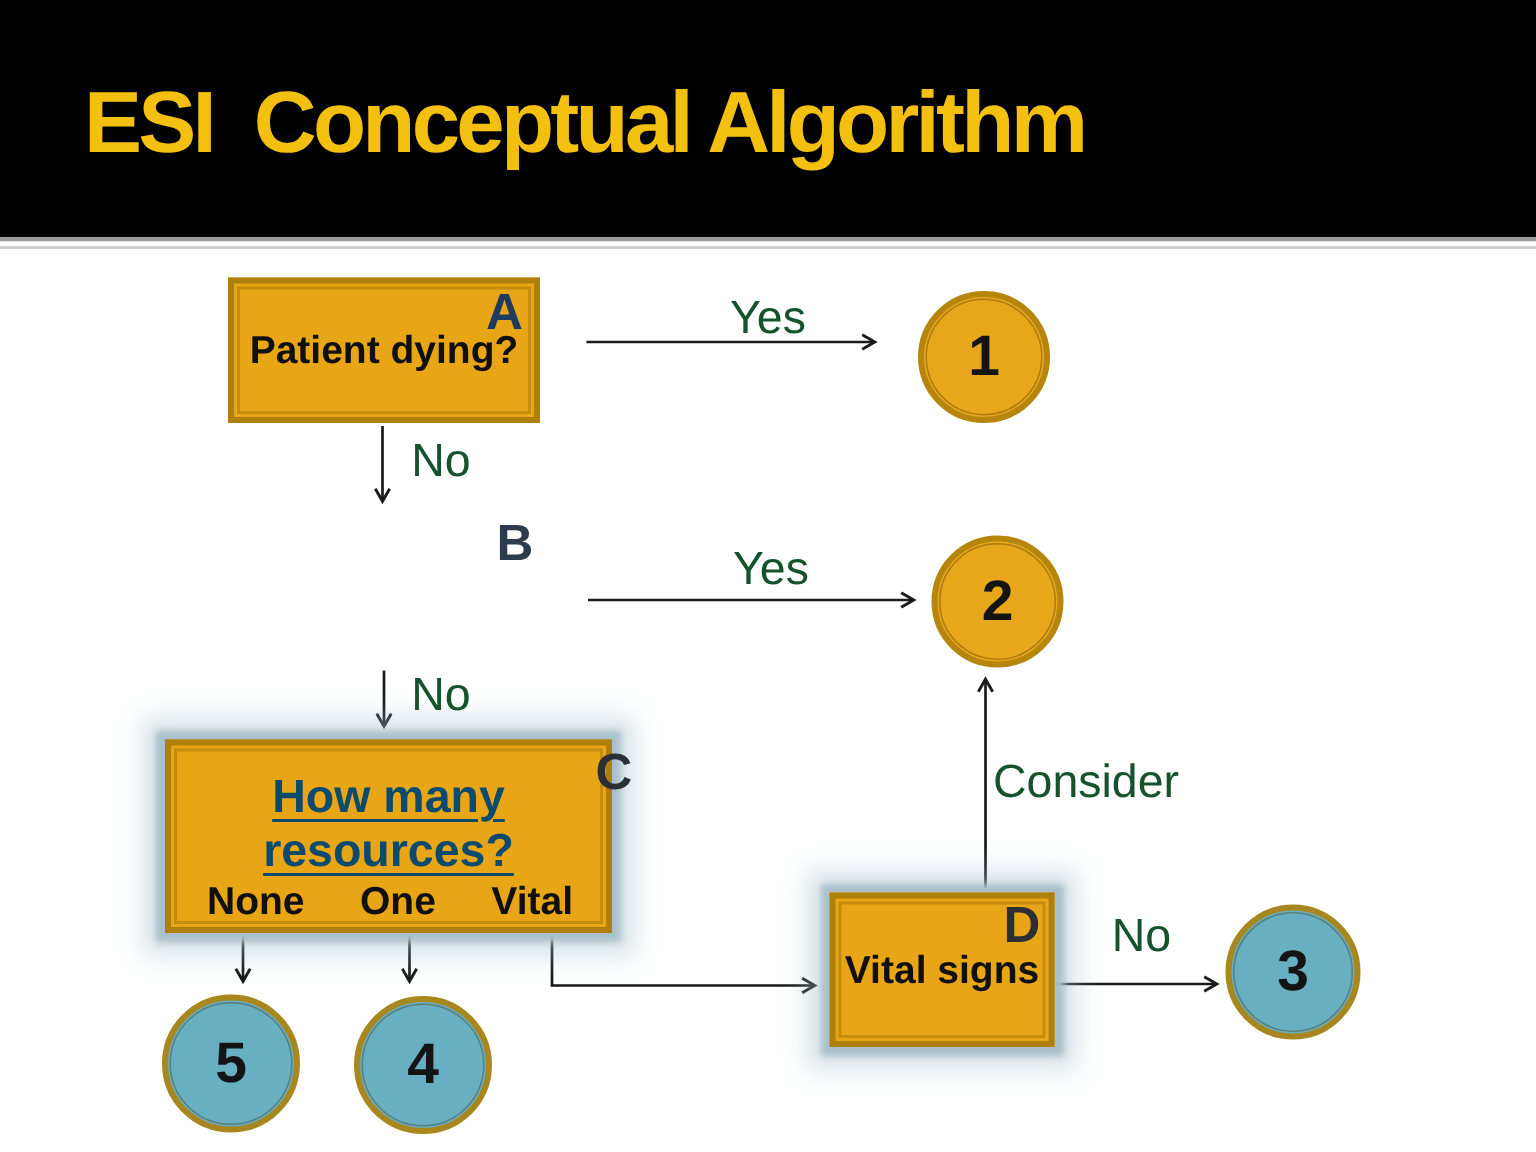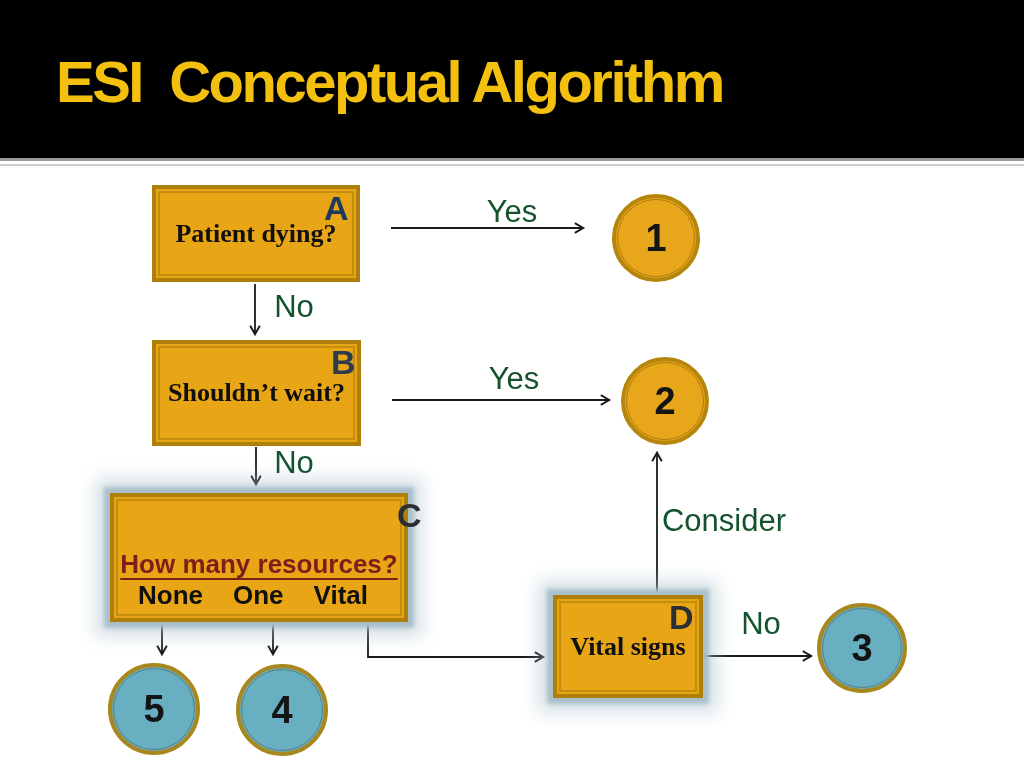--- a/index.html
+++ b/index.html
@@ -17,26 +17,26 @@
 
   
   .diagram{position:absolute;inset:0;}
   .edges{position:absolute;inset:0;width:1024px;height:768px;}
 
   .fbox{position:absolute;background:#E8A515;border:4px solid #AE800B;box-sizing:border-box;}
   .fbox::after{content:'';position:absolute;inset:2px;border:2px solid #A57A0A;opacity:.55;pointer-events:none;}
   .glow{box-shadow:0 0 4px 6px rgba(166,190,201,.95),0 0 16px 15px rgba(166,190,201,.45);}
 
   .box-label{position:absolute;inset:0;display:flex;align-items:center;justify-content:center;
-             font-size:26px;font-weight:bold;color:#101010;font-family:Liberation Serif, serif;}
+             font-size:26px;font-weight:bold;color:#101010;}
   .boxc-inner{position:absolute;inset:0;display:flex;flex-direction:column;justify-content:space-between;
               padding:16px 0 14px 0;box-sizing:border-box;}
-  .boxc-title{text-align:center;font-size:26px;font-weight:bold;color:#7f1d1d;
-              text-decoration:underline;text-underline-offset:5px;text-decoration-thickness:2px;margin-top:36px;}
-  .boxc-options{display:flex;justify-content:space-between;padding:0 36px 0 24px;
+  .boxc-title{text-align:center;font-size:31px;font-weight:bold;color:#0c4a6e;
+              text-decoration:underline;text-underline-offset:5px;text-decoration-thickness:2px;}
+  .boxc-options{display:flex;justify-content:space-between;padding:0 22px 0 24px;
                 font-size:26px;font-weight:bold;color:#101010;}
 
   .letter{position:absolute;font-size:34px;font-weight:600;line-height:1;}
   .letter-a{color:#1F3A5F;}
   .letter-b{color:#2C3C4C;}
   .letter-c{color:#2B2F35;}
   .letter-d{color:#2B2F35;}
 
   .circle{position:absolute;border-radius:50%;box-sizing:border-box;display:flex;
           align-items:center;justify-content:center;font-size:38px;font-weight:bold;color:#141414;}
@@ -81,23 +81,20 @@
         <line x1="704" y1="656" x2="810" y2="656" marker-end="url(#arrow)"></line>
         <line x1="657" y1="592" x2="657" y2="454" marker-end="url(#arrow)"></line>
       </g>
     </svg>
 
     <div class="fbox" style="left:152px;top:185px;width:208px;height:97px;">
       <div class="box-label">Patient dying?</div>
     </div>
     <div class="letter letter-a" style="left:324px;top:191px;">A</div>
 
-    <div class="fbox" style="left:152px;top:340px;width:209px;height:106px;">
-      <div class="box-label">Shouldn’t wait?</div>
-    </div>
     <div class="letter letter-b" style="left:331px;top:345px;">B</div>
 
     <div class="fbox glow" style="left:110px;top:493px;width:298px;height:129px;">
       <div class="boxc-inner">
         <div class="boxc-title">How many resources?</div>
         <div class="boxc-options">
           <span>None</span>
           <span>One</span>
           <span>Vital</span>
         </div>

